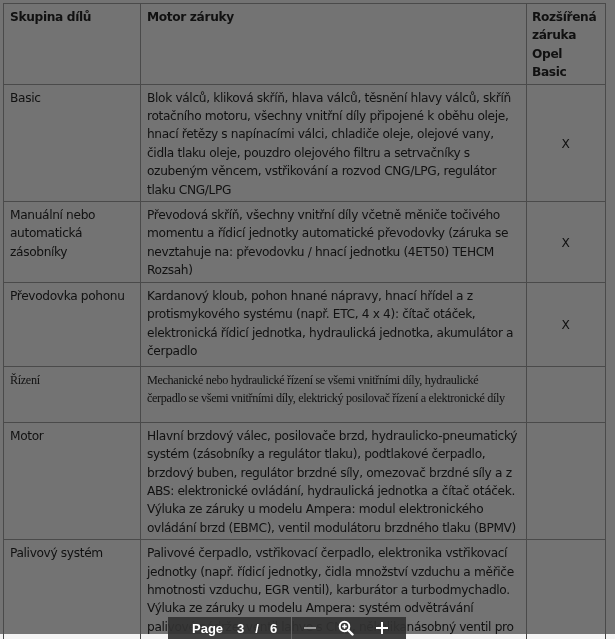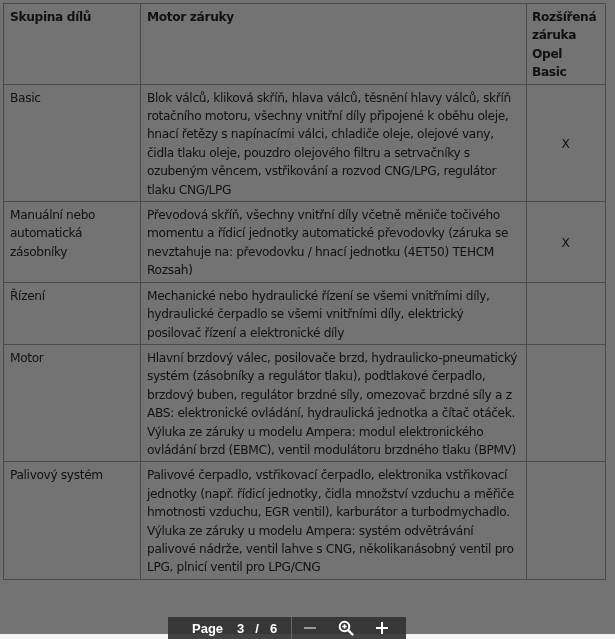--- a/index.html
+++ b/index.html
@@ -34,21 +34,21 @@
   table.warranty td.mark, table.warranty th.mark { padding-left: 5px; }
   table.warranty td.mark { text-align: center; vertical-align: middle; }
   col.c1 { width: 137px; }
   col.c2 { width: 386px; }
   col.c3 { width: 79px; }
   tr.h-head { height: 60px; }
   tr.h-motor { height: 93px; }
   tr.h-man { height: 69px; }
   tr.h-hri { height: 46px; }
   tr.h-prev { height: 84px; }
-  tr.h-riz { height: 56px; }
+  tr.h-riz { height: 56px; font-family: Liberation Serif, serif; }
   tr.h-brz { height: 112px; }
   tr.h-pal { height: 110px; }
 
   .toolbar {
     position: absolute; left: 168px; top: 617px; width: 238px; height: 22px;
     background: rgba(50,50,50,0.92);
     color: #ffffff;
     font-family: "Liberation Sans", sans-serif;
     font-weight: bold;
     font-size: 13px;
@@ -80,20 +80,25 @@
     </thead>
     <tbody>
       <tr class="h-motor">
         <td>Basic</td>
         <td>Blok válců, kliková skříň, hlava válců, těsnění hlavy válců, skříň rotačního motoru, všechny vnitřní díly připojené k oběhu oleje, hnací řetězy s napínacími válci, chladiče oleje, olejové vany, čidla tlaku oleje, pouzdro olejového filtru a setrvačníky s ozubeným věncem, vstřikování a rozvod CNG/LPG, regulátor tlaku CNG/LPG</td>
         <td class="mark">X</td>
       </tr>
       <tr class="h-man">
         <td>Manuální nebo automatická zásobníky</td>
         <td>Převodová skříň, všechny vnitřní díly včetně měniče točivého momentu a řídicí jednotky automatické převodovky (záruka se nevztahuje na: převodovku / hnací jednotku (4ET50) TEHCM Rozsah)</td>
+        <td class="mark">X</td>
+      </tr>
+      <tr class="h-prev">
+        <td>Převodovka pohonu</td>
+        <td>Kardanový kloub, pohon hnané nápravy, hnací hřídel a z protismykového systému (např. ETC, 4 x 4): čítač otáček, elektronická řídicí jednotka, hydraulická jednotka, akumulátor a čerpadlo</td>
         <td class="mark">X</td>
       </tr>
       <tr class="h-riz">
         <td>Řízení</td>
         <td>Mechanické nebo hydraulické řízení se všemi vnitřními díly, hydraulické čerpadlo se všemi vnitřními díly, elektrický posilovač řízení a elektronické díly</td>
         <td class="mark"></td>
       </tr>
       <tr class="h-brz">
         <td>Motor</td>
         <td>Hlavní brzdový válec, posilovače brzd, hydraulicko-pneumatický systém (zásobníky a regulátor tlaku), podtlakové čerpadlo, brzdový buben, regulátor brzdné síly, omezovač brzdné síly a z ABS: elektronické ovládání, hydraulická jednotka a čítač otáček. Výluka ze záruky u modelu Ampera: modul elektronického ovládání brzd (EBMC), ventil modulátoru brzdného tlaku (BPMV)</td>

